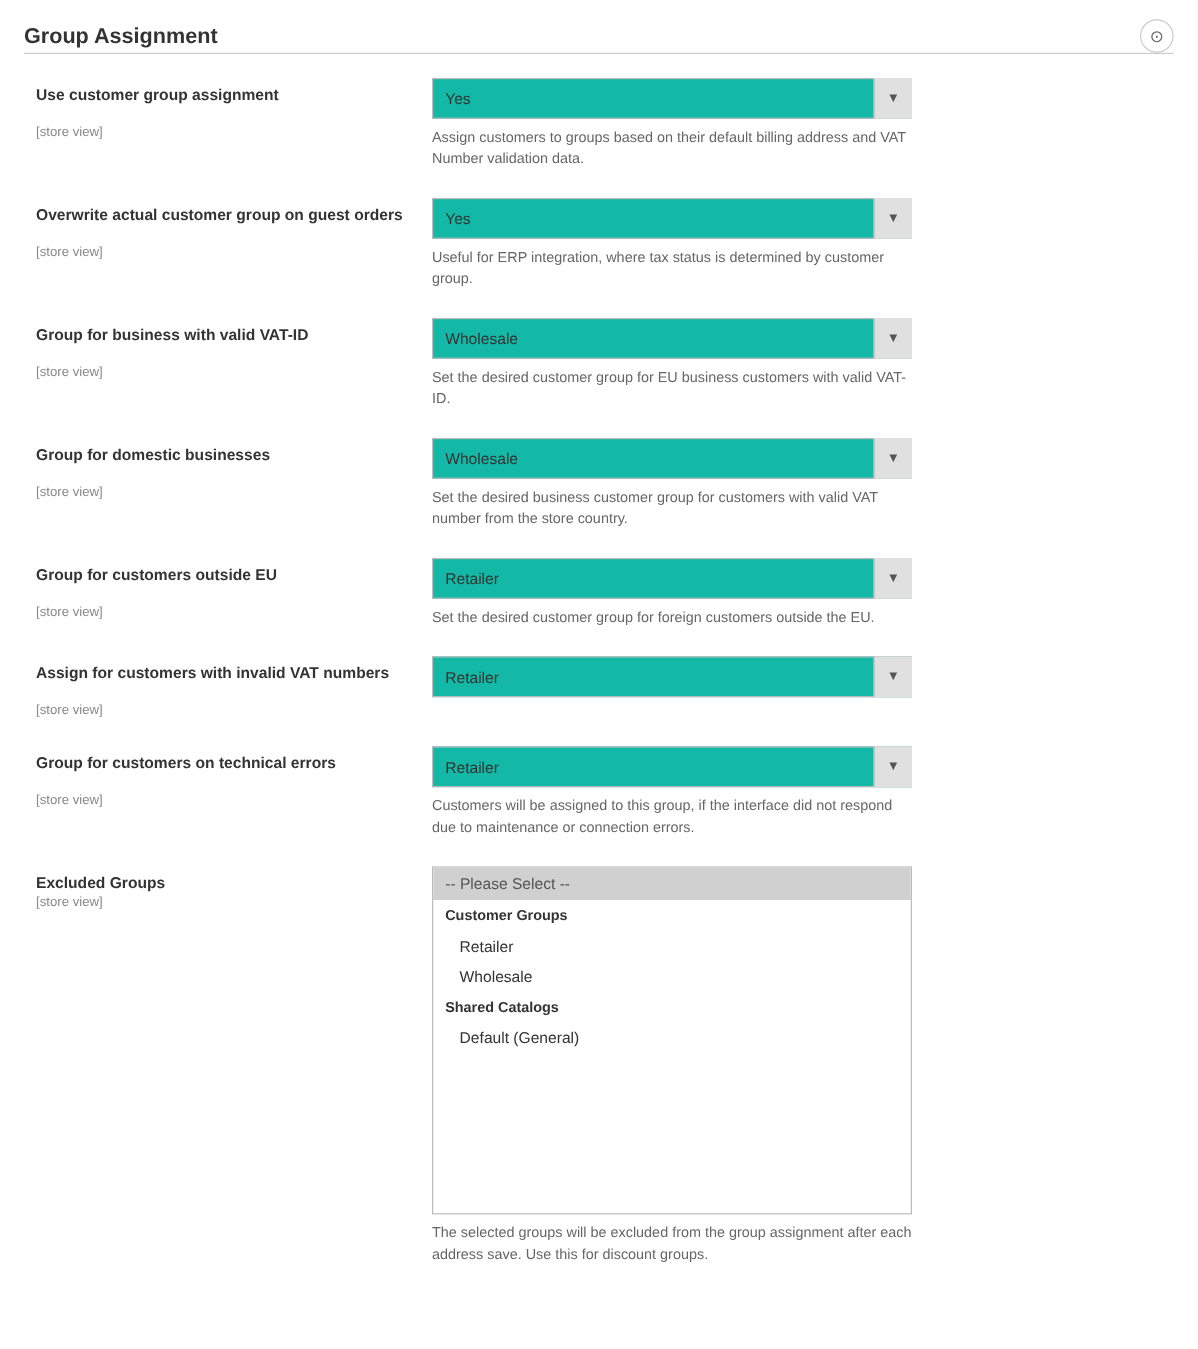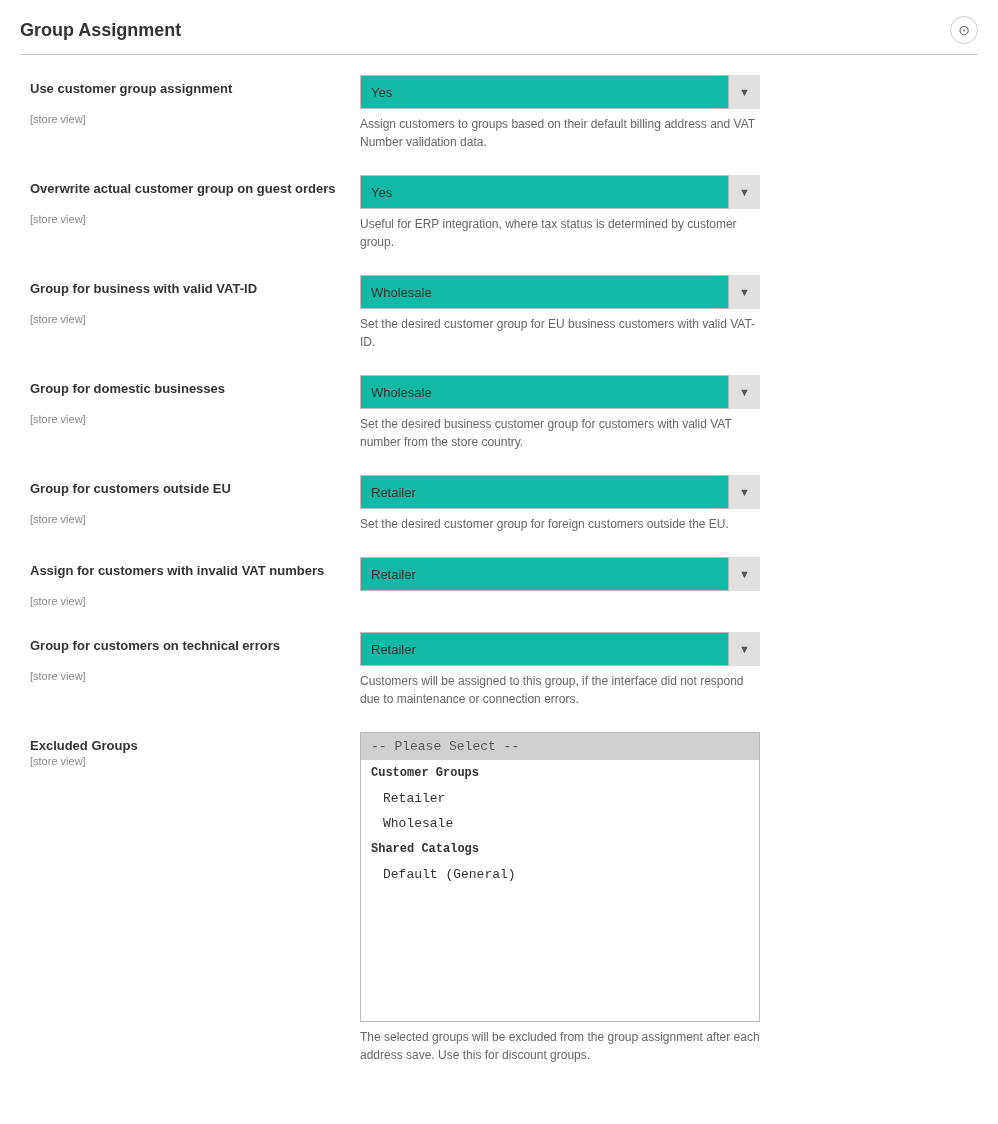--- a/index.html
+++ b/index.html
@@ -15,21 +15,20 @@
       min-height: 1124px;
       margin: 0 auto;
       padding: 16px 20px;
       position: relative;
     }
     .section-header {
       display: flex;
       justify-content: space-between;
       align-items: center;
       border-bottom: 1px solid #ccc;
-      padding-bottom: 10px;
       margin-bottom: 20px;
     }
     .section-title {
       font-size: 18px;
       font-weight: bold;
       color: #333;
     }
     .collapse-btn {
       width: 28px;
       height: 28px;
@@ -104,21 +103,20 @@
     }
     .field-desc {
       font-size: 12px;
       color: #666;
       margin-top: 6px;
       max-width: 400px;
       line-height: 1.5;
     }
     .multiselect-wrapper {
       width: 400px;
-      font-family: Liberation Mono, monospace;
     }
     .multiselect-box {
       width: 100%;
       border: 1px solid #bbb;
       background: #fff;
       min-height: 290px;
       font-size: 13px;
       overflow-y: auto;
     }
     .multiselect-placeholder {

